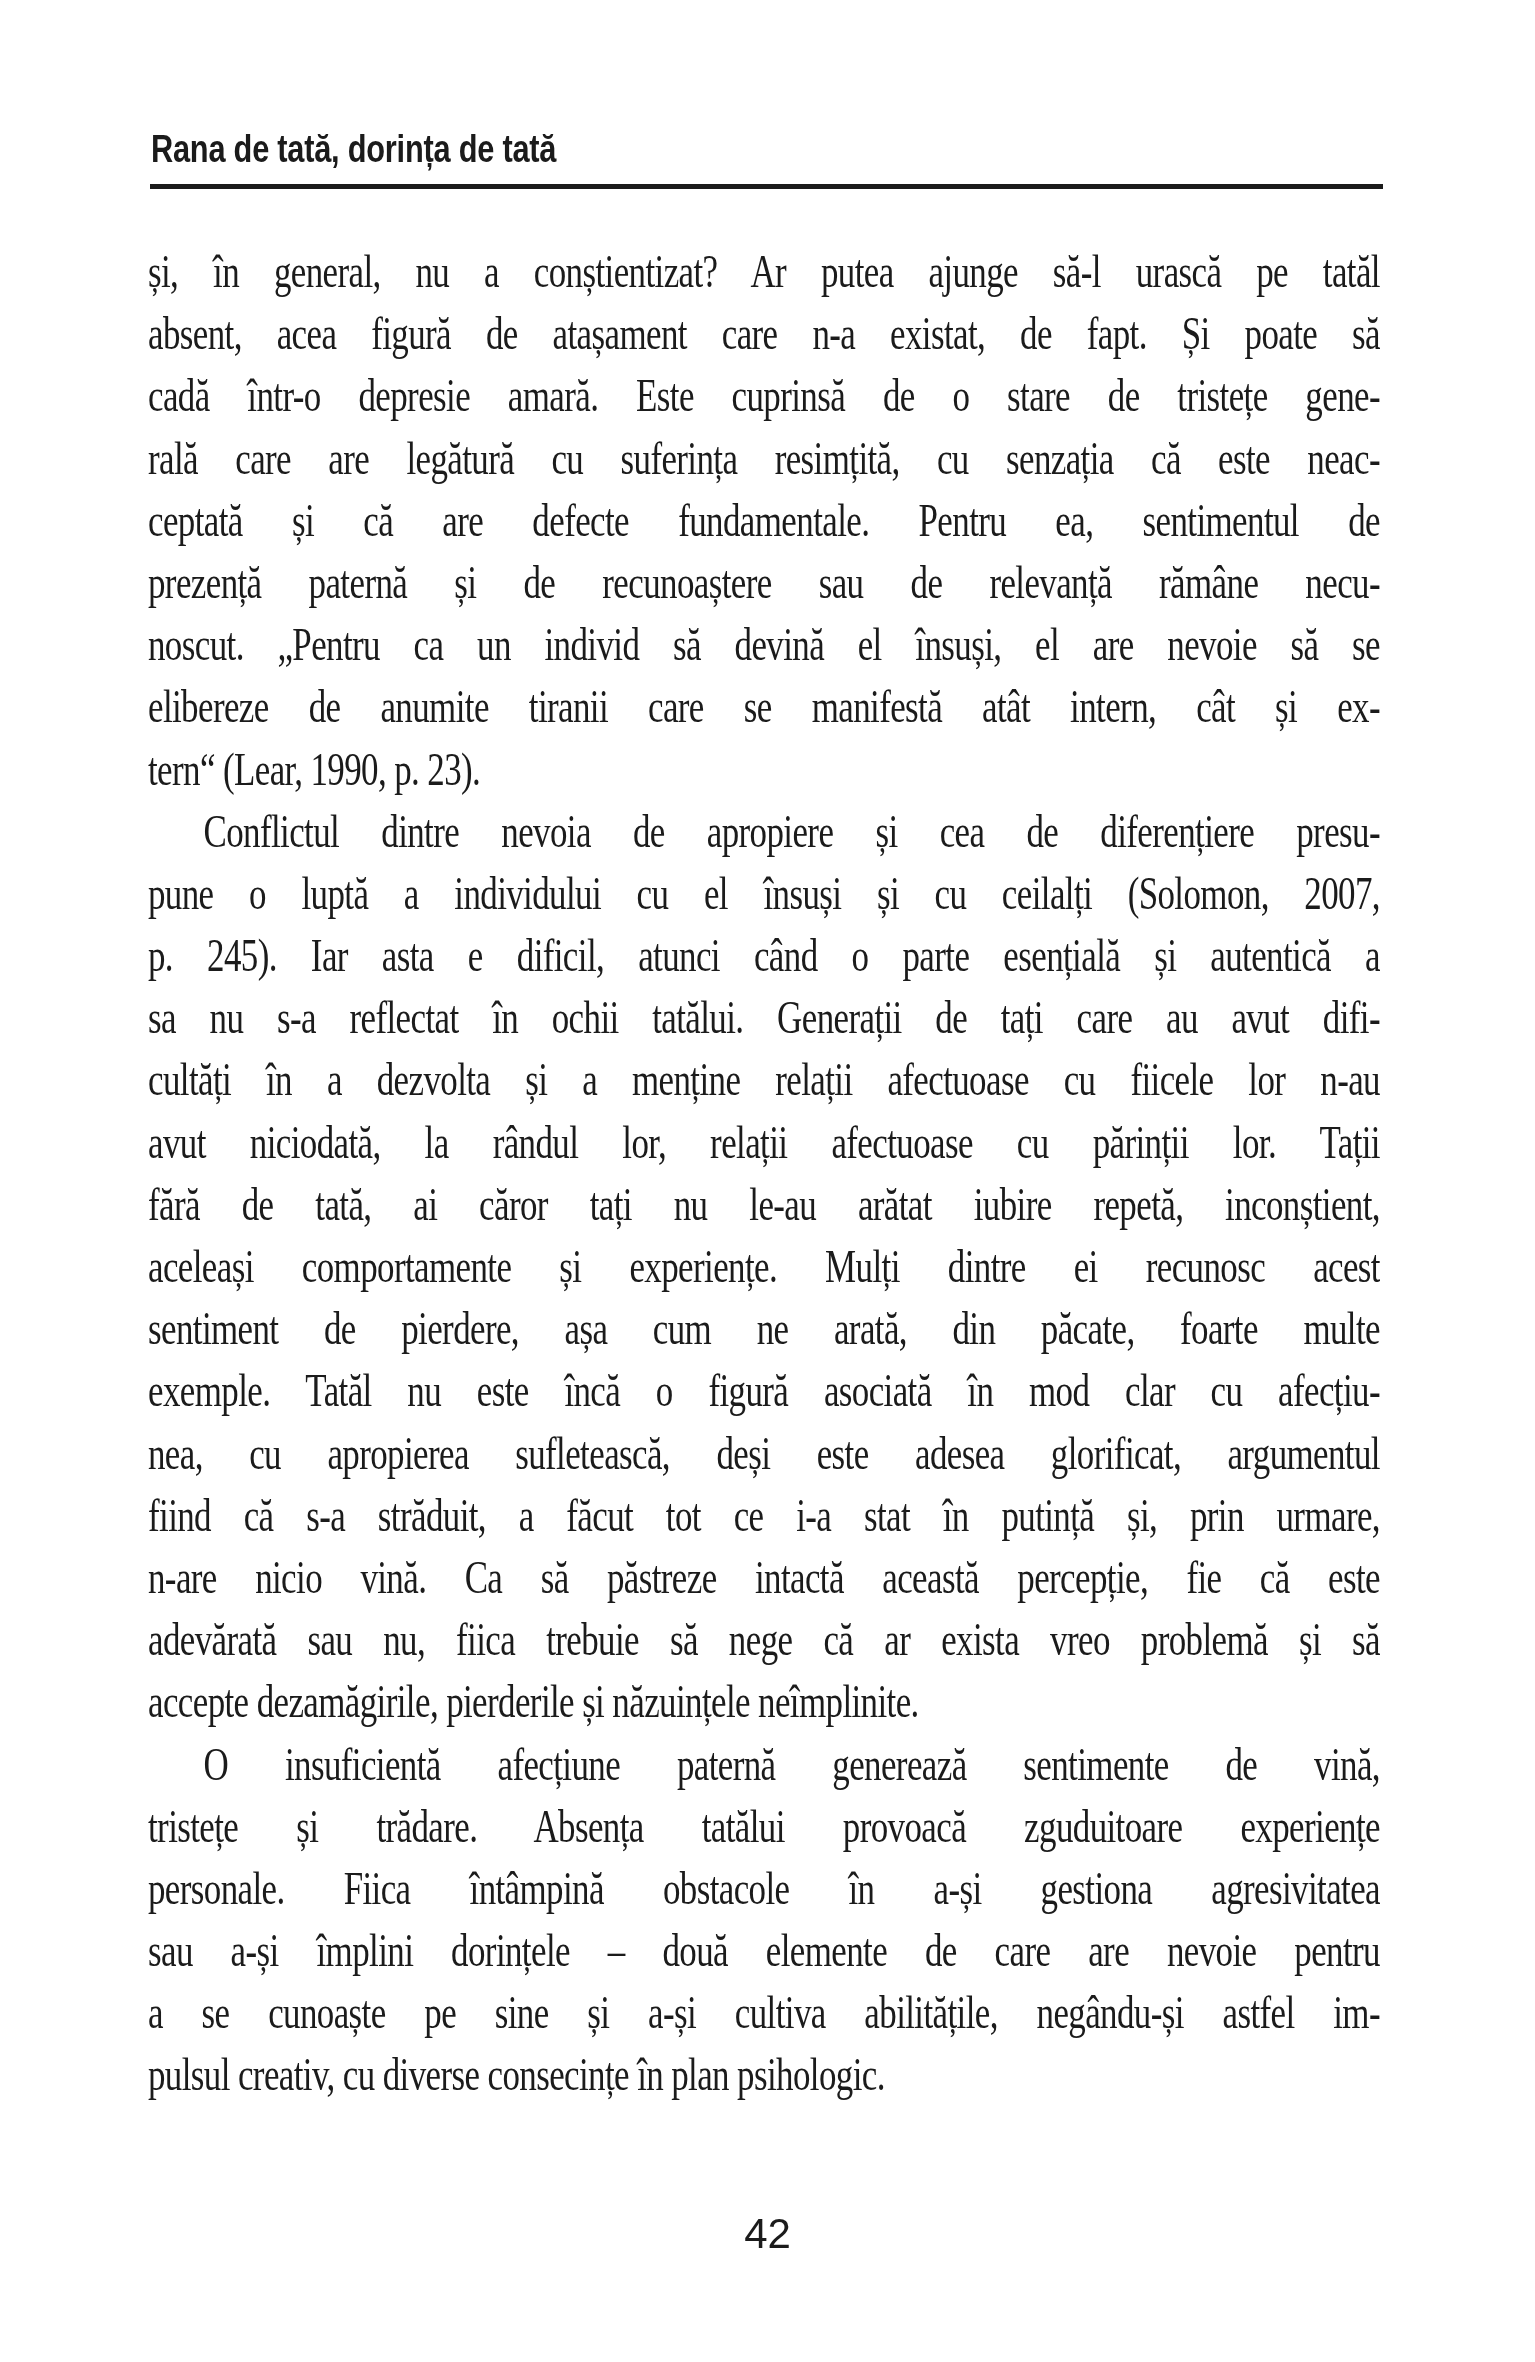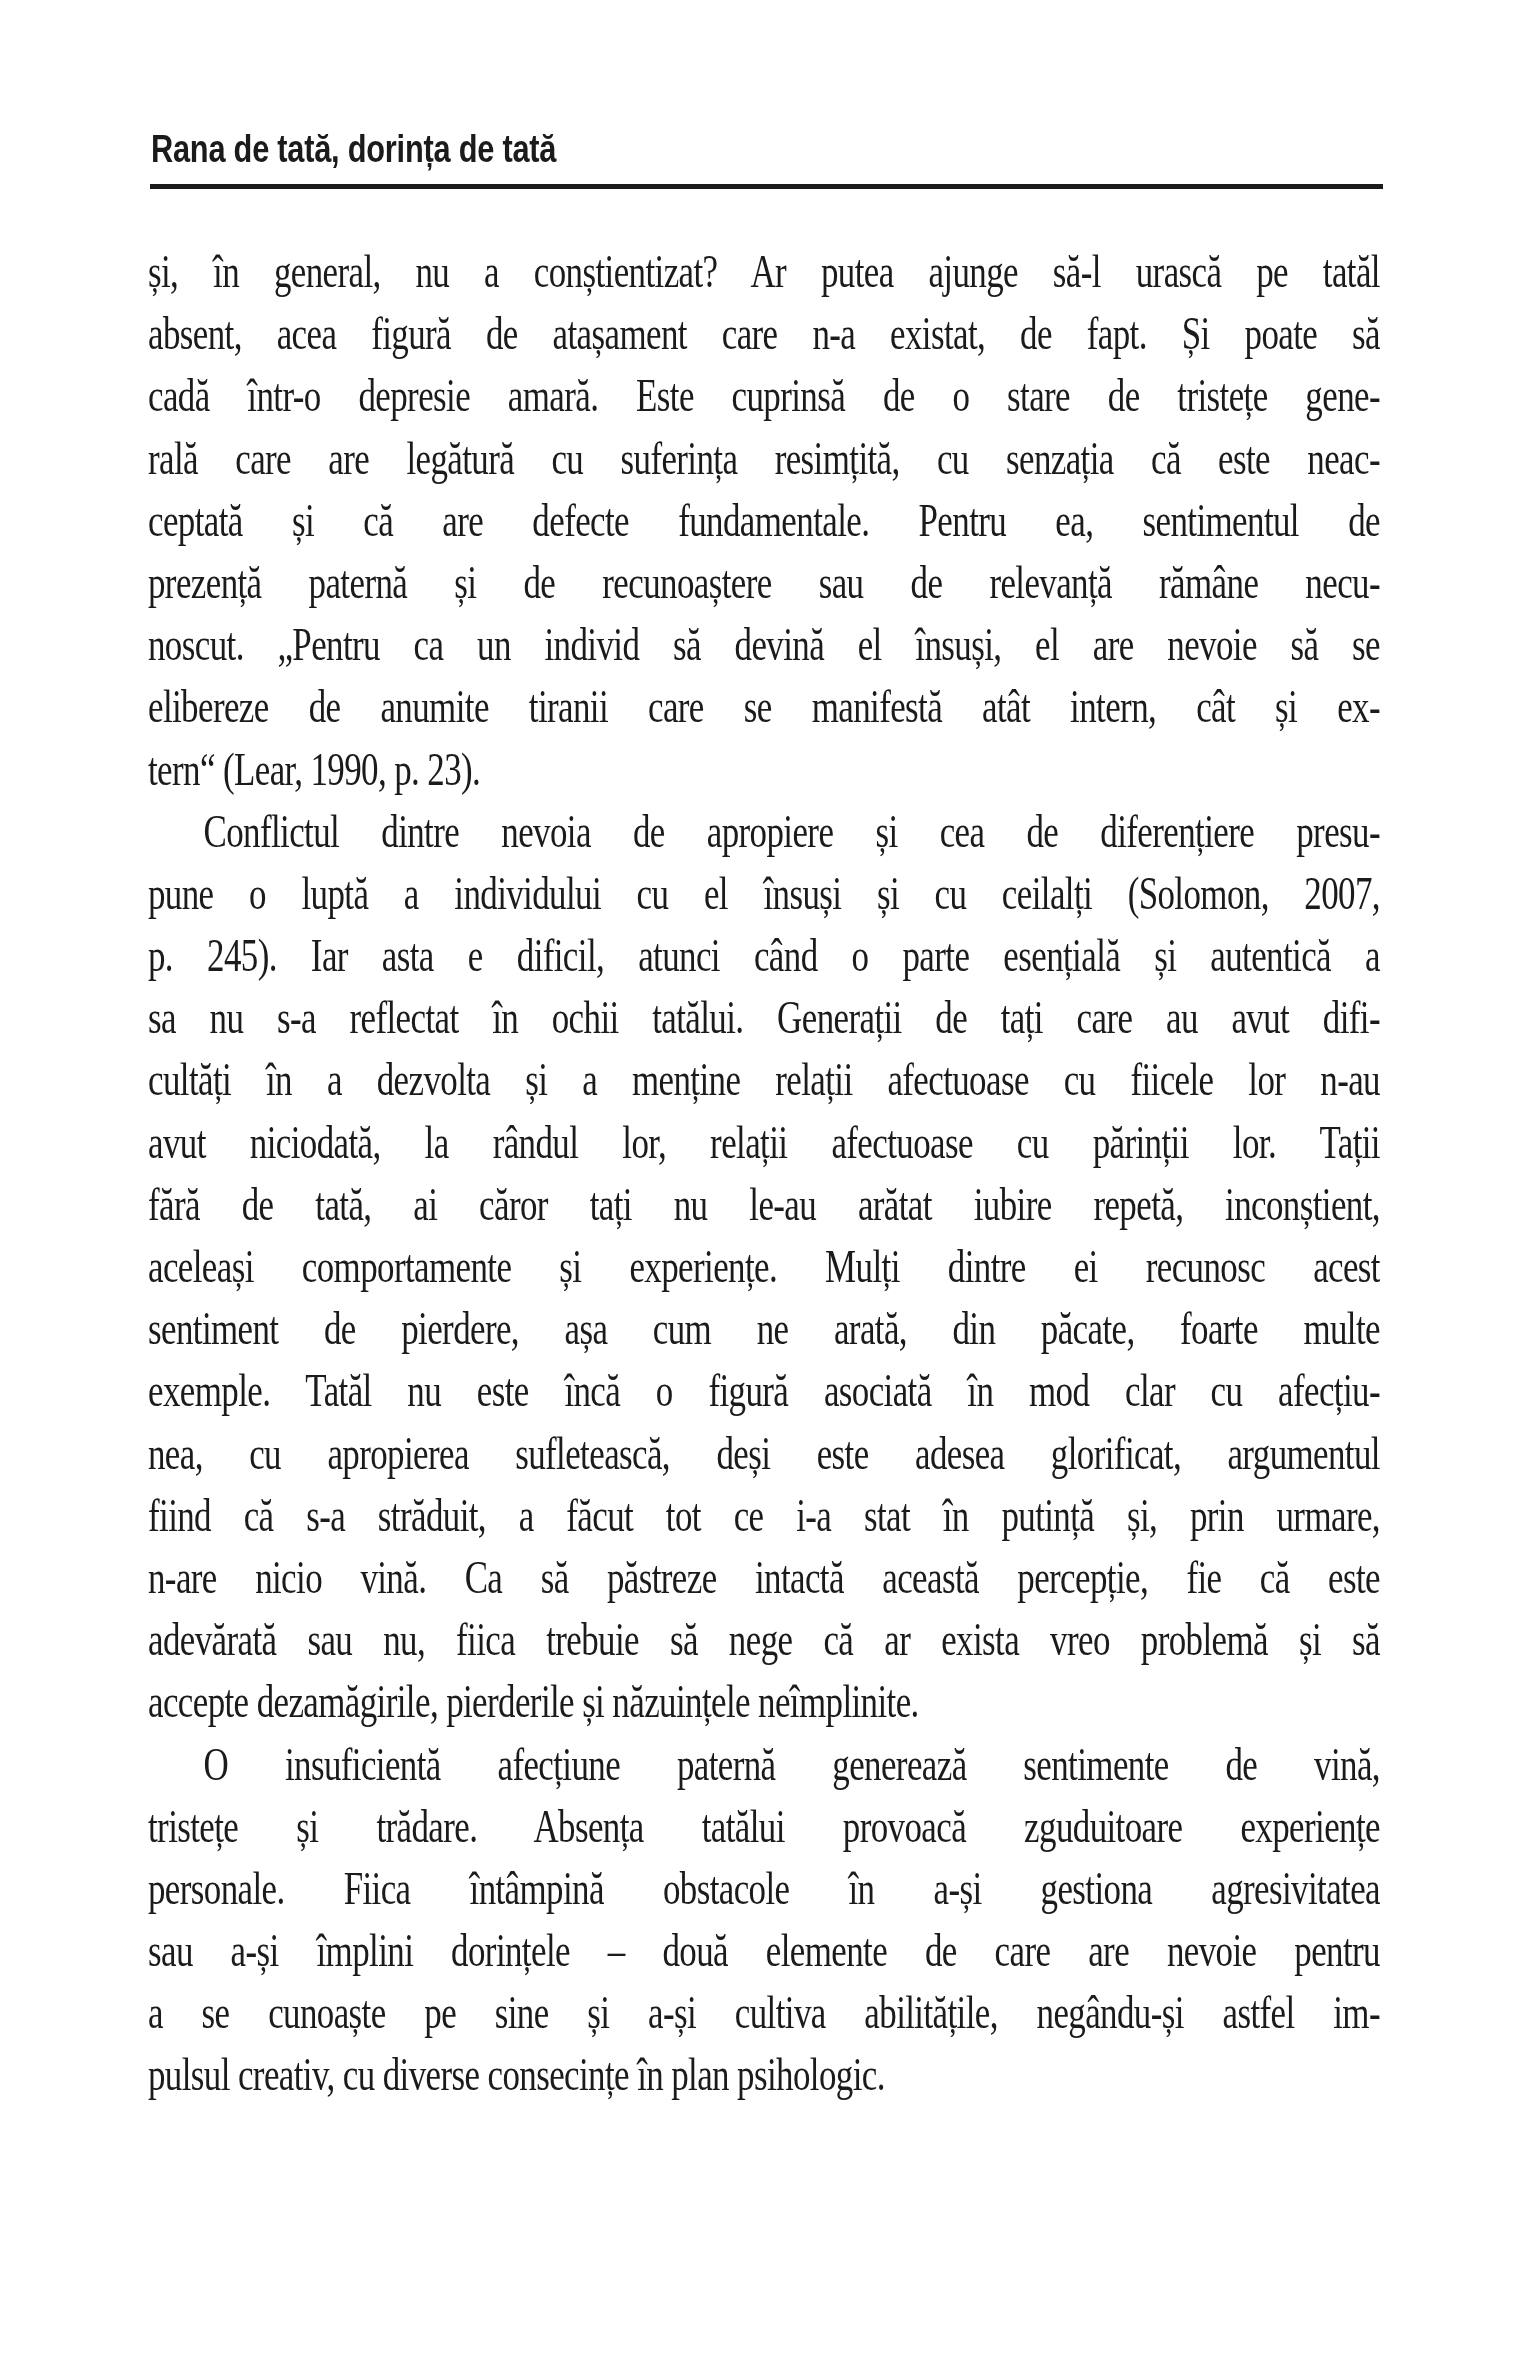--- a/index.html
+++ b/index.html
@@ -101,14 +101,15 @@
     <div class="line">adevărată sau nu, fiica trebuie să nege că ar exista vreo problemă și să</div>
     <div class="line pend">accepte dezamăgirile, pierderile și năzuințele neîmplinite.</div>
     <div class="line indent">O insuficientă afecțiune paternă generează sentimente de vină,</div>
     <div class="line">tristețe și trădare. Absența tatălui provoacă zguduitoare experiențe</div>
     <div class="line">personale. Fiica întâmpină obstacole în a-și gestiona agresivitatea</div>
     <div class="line">sau a-și împlini dorințele – două elemente de care are nevoie pentru</div>
     <div class="line">a se cunoaște pe sine și a-și cultiva abilitățile, negându-și astfel im-</div>
     <div class="line pend">pulsul creativ, cu diverse consecințe în plan psihologic.</div>
   </div>
 
+  <div class="page-number">42</div>
 
 </div>
 
 </body></html>

